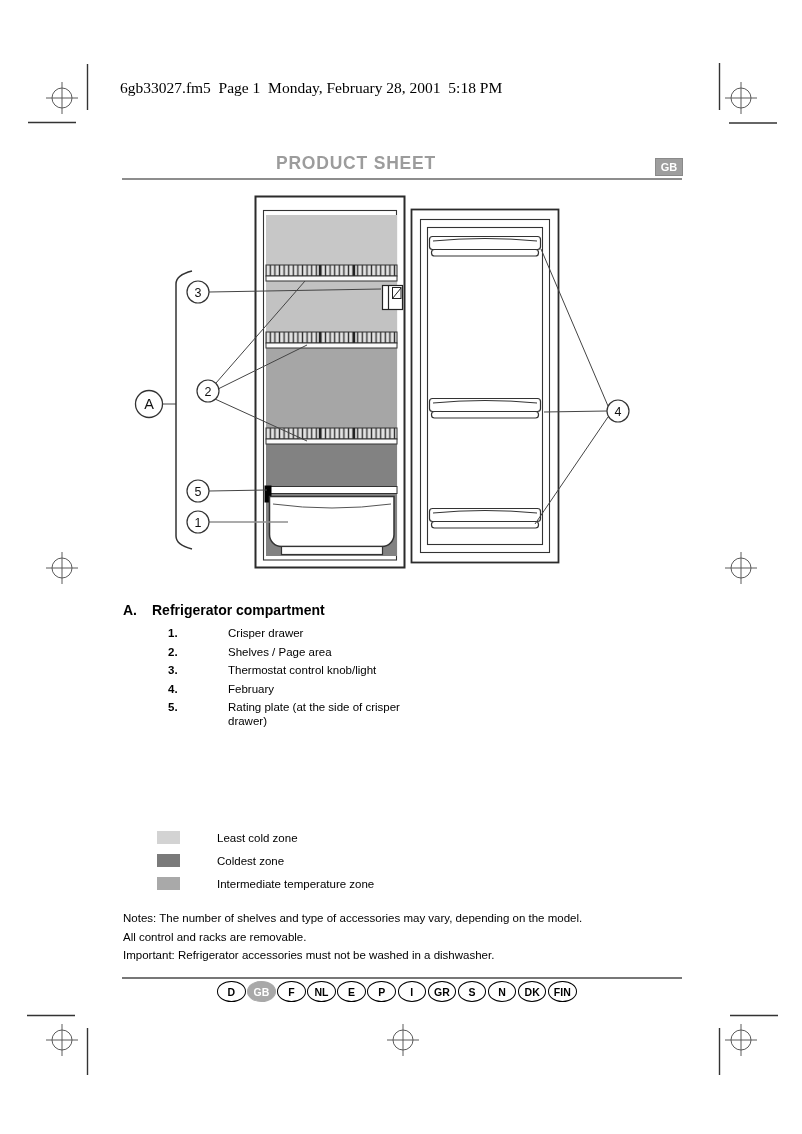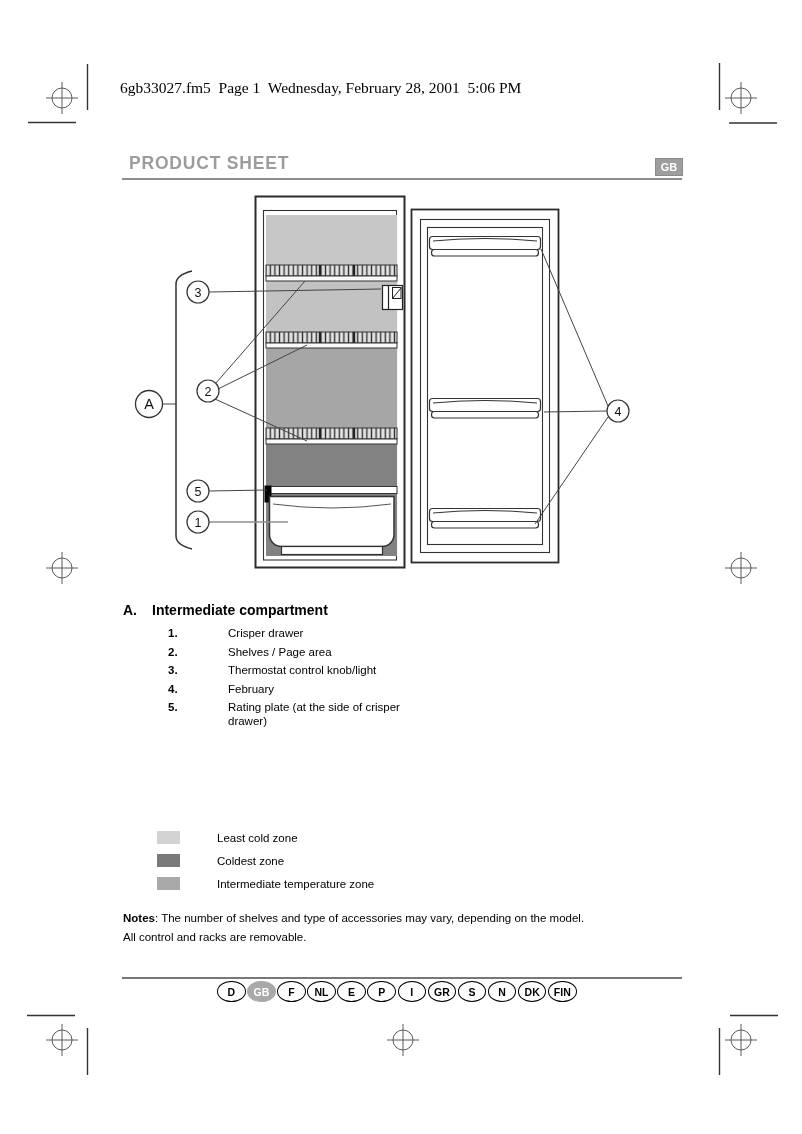--- a/index.html
+++ b/index.html
@@ -3,21 +3,21 @@
 <meta charset="utf-8">
 <style>
   html,body{margin:0;padding:0;background:#ffffff;}
   .page{position:relative;width:802px;height:1134px;background:#fff;overflow:hidden;
         font-family:"Liberation Sans",sans-serif;color:#111;}
   svg{display:block;}
 
   .imprint{position:absolute;left:120px;top:79px;font-family:"Liberation Serif",serif;
            font-size:15.5px;color:#000;white-space:pre;}
 
-  .title{position:absolute;left:129px;top:153px;width:484px;text-align:left;
+  .title{position:absolute;left:114px;top:153px;width:484px;text-align:center;
          font-size:17.5px;font-weight:bold;letter-spacing:.8px;color:#9c9c9c;}
   .badge{position:absolute;left:655px;top:158px;width:28px;height:18px;background:#9e9e9e;
          border:1px solid #8a8a8a;color:#fff;font-size:11px;font-weight:bold;
          display:flex;align-items:center;justify-content:center;box-sizing:border-box;}
   .rule-top{position:absolute;left:122px;top:178px;width:560px;height:2px;background:#8d8d8d;}
   .rule-bottom{position:absolute;left:122px;top:977px;width:560px;height:1.6px;background:#777;}
 
   .diagram{position:absolute;left:130px;top:190px;}
 
   .section-heading{position:absolute;left:123px;top:602px;display:flex;gap:15px;
@@ -27,21 +27,21 @@
   .parts .num{font-weight:bold;width:20px;flex:none;}
   .parts .txt{max-width:182px;margin-left:40px;}
 
   .legend{position:absolute;left:157px;top:826px;}
   .legend-row{display:flex;align-items:center;height:23px;}
   .legend-row svg{width:23px;height:13px;flex:none;}
   .legend-row .lab{margin-left:19px;font-size:11.5px;color:#000;padding-left:18px;}
 
   .notes{position:absolute;left:123px;top:909px;width:566px;font-size:11.5px;
          line-height:18.6px;color:#000;}
-  .notes .bold{font-weight:bold;}
+  .notes .bold{font-weight:normal;}
 
   .langs{position:absolute;left:217px;top:981px;display:flex;gap:1.6px;}
   .pill{width:26.5px;height:19px;border:1.6px solid #000;border-radius:50%;background:#fff;
         display:flex;align-items:center;justify-content:center;
         font-size:10.5px;font-weight:bold;color:#000;box-sizing:content-box;}
   .pill.active{background:#a9a9a9;border-color:#a9a9a9;color:#fff;}
 
   .marks{position:absolute;left:0;top:0;pointer-events:none;}
 </style>
 </head>
@@ -92,21 +92,21 @@
       <line x1="28" y1="122.5" x2="76" y2="122.5"></line>
       <line x1="719.5" y1="63" x2="719.5" y2="110"></line>
       <line x1="729" y1="123" x2="777" y2="123"></line>
       <line x1="27" y1="1015.5" x2="75" y2="1015.5"></line>
       <line x1="87.5" y1="1028" x2="87.5" y2="1075"></line>
       <line x1="730" y1="1015.5" x2="778" y2="1015.5"></line>
       <line x1="719.5" y1="1028" x2="719.5" y2="1075"></line>
     </g>
   </svg>
 
-  <div class="imprint">6gb33027.fm5  Page 1  Wednesday, February 28, 2001  5:06 PM</div>
+  <div class="imprint">6gb33027.fm5  Page 1  Monday, February 28, 2001  5:18 PM</div>
 
   <div class="title">PRODUCT SHEET</div>
   <div class="badge">GB</div>
   <div class="rule-top"></div>
 
   <svg class="diagram" width="520" height="390" viewBox="0 0 520 390">
     <defs>
       <pattern id="wires" patternUnits="userSpaceOnUse" width="4.6" height="11">
         <rect width="4.6" height="11" fill="#e3e3e3"></rect>
         <line x1="2.3" y1="0" x2="2.3" y2="11" stroke="#333" stroke-width="1.4"></line>
@@ -215,21 +215,21 @@
       </g>
       <g>
         <circle cx="488" cy="221" r="11" fill="#fff" stroke="#333" stroke-width="1.2"></circle>
         <text x="488" y="225.5" font-size="12.5">4</text>
       </g>
     </g>
   </svg>
 
   <div class="section-heading">
     <span>A.</span>
-    <span>Intermediate compartment</span>
+    <span>Refrigerator compartment</span>
   </div>
   <ol class="parts">
     <li>
       <span class="num">1.</span>
       <span class="txt">Crisper drawer</span>
     </li>
     <li>
       <span class="num">2.</span>
       <span class="txt">Shelves / Page area</span>
     </li>
@@ -266,20 +266,21 @@
       </svg>
       <span class="lab">Intermediate temperature zone</span>
     </div>
   </div>
 
   <div class="notes">
     <div>
       <span class="bold">Notes</span><span>: The number of shelves and type of accessories may vary, depending on the model.</span>
     </div>
     <div>All control and racks are removable.</div>
+    <div class="bold">Important: Refrigerator accessories must not be washed in a dishwasher.</div>
   </div>
 
   <div class="rule-bottom"></div>
   <div class="langs">
     <span class="pill">D</span>
     <span class="pill active">GB</span>
     <span class="pill">F</span>
     <span class="pill">NL</span>
     <span class="pill">E</span>
     <span class="pill">P</span>

